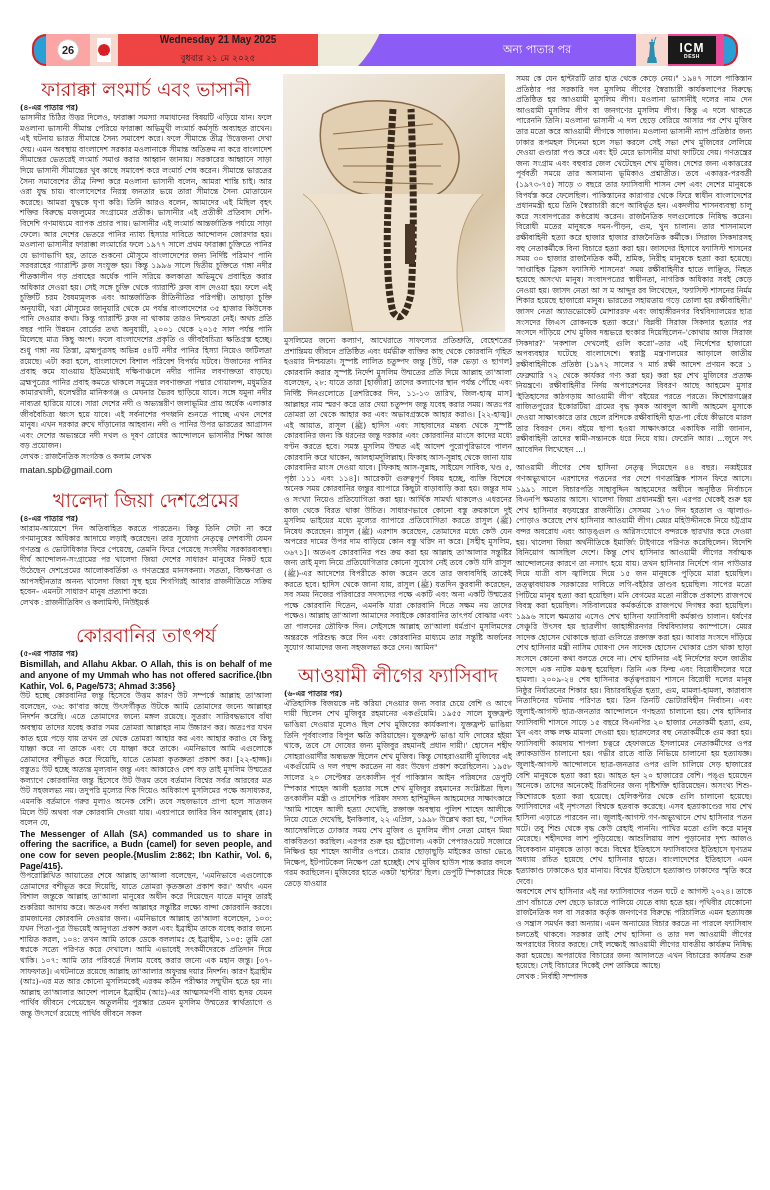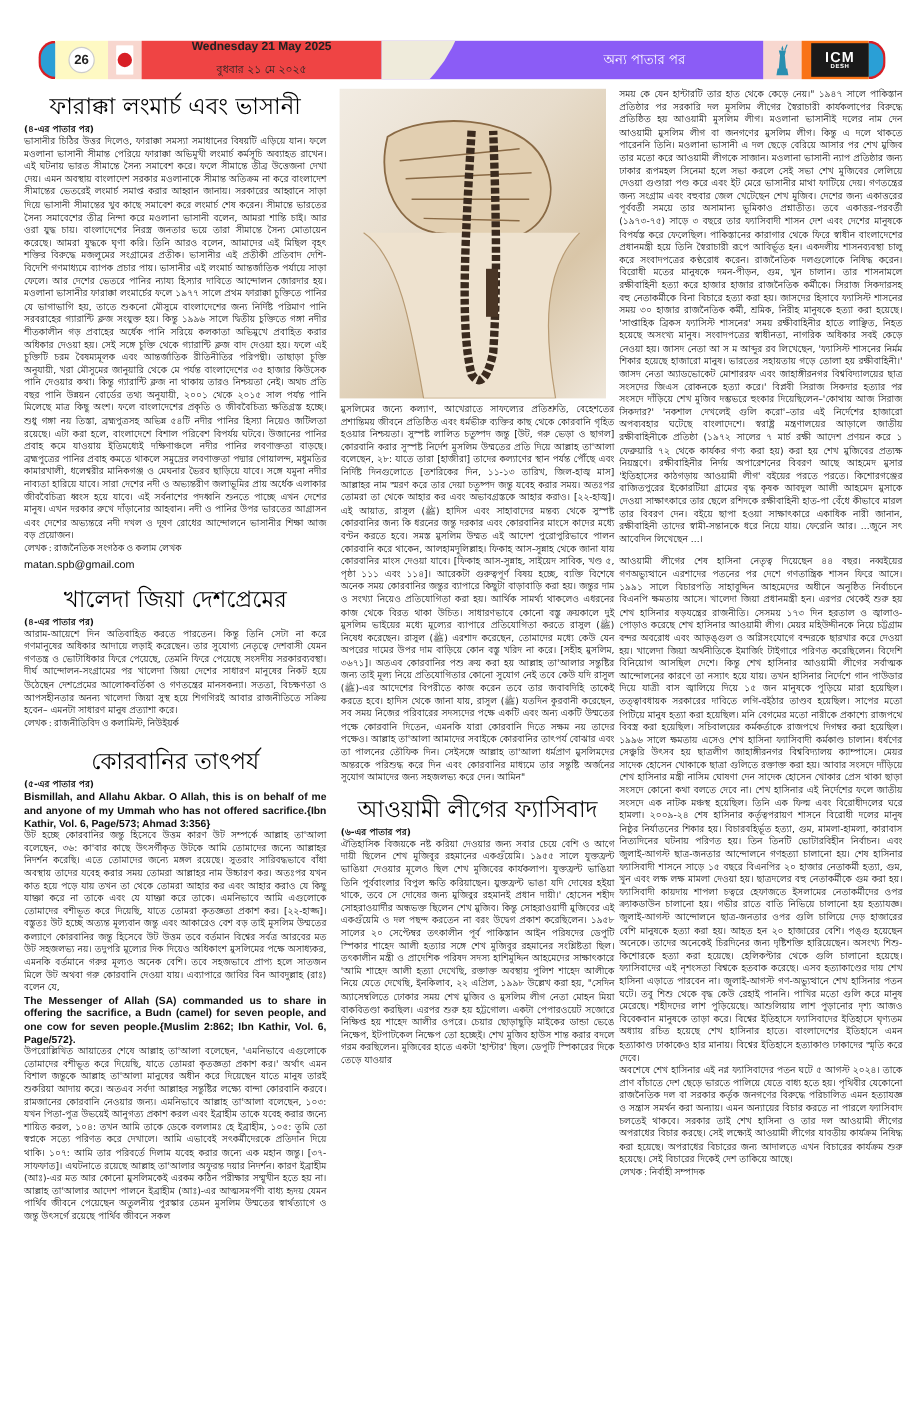--- a/index.html
+++ b/index.html
@@ -5,42 +5,42 @@
   * { box-sizing: border-box; margin: 0; padding: 0; }
   body { width: 770px; height: 1190px; background: #ffffff; font-family: "DejaVu Sans", sans-serif; color: #111; overflow: hidden; position: relative; }
   .page { position: absolute; left: 0; top: 0; width: 770px; height: 1190px; }
 
   
   .masthead { position: absolute; left: 32px; top: 34px; width: 706px; height: 32px; display: flex; align-items: stretch; }
   .cap { width: 14px; height: 32px; position: relative; }
   .cap .outer { position: absolute; inset: 0; border: 2px solid #d81f26; background: #2a9fd6; }
   .cap.left .outer { border-radius: 16px 0 0 16px; border-right: none; }
   .cap.right .outer { border-radius: 0 16px 16px 0; border-left: none; }
-  .pagebox { width: 44px; background: #fef9c3; display: flex; align-items: center; justify-content: center; }
+  .pagebox { width: 44px; background: #fca5a5; display: flex; align-items: center; justify-content: center; }
   .pagenum { width: 22px; height: 22px; border-radius: 50%; background: #fff; border: 1px solid #ccc; font: bold 11px "Liberation Sans", sans-serif; display: flex; align-items: center; justify-content: center; color: #222; }
   .flagbox { width: 28px; background: #f8d7cf; display: flex; align-items: center; justify-content: center; }
   .flag { width: 14px; height: 24px; border: 1px solid #fff; background: #fff; display: flex; align-items: center; justify-content: center; }
   .flag span { width: 12px; height: 12px; border-radius: 50%; background: #d81f26; display: block; }
   .datebox { width: 200px; background: #ef4444; display: flex; flex-direction: column; align-items: center; justify-content: space-between; line-height: 1.05; }
   .date-en { font: bold 10px "Liberation Sans", sans-serif; color: #222; }
   .date-bn { font: 9px "DejaVu Sans", sans-serif; color: #222; }
   .redband { flex: 1; position: relative; background: #8b5cf6; overflow: hidden; display: flex; align-items: center; justify-content: center; }
   .redband::before { content: ""; position: absolute; left: -80px; top: -40px; width: 150px; height: 120px; background: #efebdb; border-radius: 0 0 100% 0; }
   .section-title { position: relative; font: 11px "DejaVu Sans", sans-serif; color: #fff; margin-left: 120px; }
   .statuebox { width: 32px; background: #f8d7cf; display: flex; align-items: center; justify-content: center; color: #2a8fb0; font-size: 16px; }
-  .logobox { width: 56px; background: #f97316; display: flex; align-items: center; justify-content: flex-end; }
+  .logobox { width: 56px; background: #ec4899; display: flex; align-items: center; justify-content: flex-start; }
   .logo { width: 48px; height: 28px; background: #1a1a1a; color: #fff; font: bold 12px "Liberation Sans", sans-serif; display: flex; flex-direction: column; align-items: center; justify-content: center; line-height: 1; letter-spacing: 1px; }
   .logo small { font-size: 5px; letter-spacing: 0.5px; }
 
   
   .col { position: absolute; top: 74px; font-size: 7.6px; line-height: 10.6px; text-align: justify; color: #111; }
   .col1 { left: 20px; width: 252px; }
   .col2 { left: 284px; width: 228px; }
   .col3 { left: 516px; width: 236px; }
-  .headline { font-family: "DejaVu Sans", sans-serif; font-size: 19px; line-height: 26px; text-align: center; color: #000000; font-weight: normal; margin: 2px 0 0 0; }
+  .headline { font-family: "DejaVu Sans", sans-serif; font-size: 19px; line-height: 26px; text-align: center; color: #b91c1c; font-weight: normal; margin: 2px 0 0 0; }
   .cont { text-align: left; font-size: 7.5px; font-weight: bold; line-height: 11px; }
   .para { margin: 0; }
   .author { margin: 0; font-family: Liberation Serif, serif; }
   .email { font: 9px "Liberation Sans", sans-serif; margin-top: 2px; }
   .en { font-family: "Liberation Sans", sans-serif; font-size: 8.6px; line-height: 10.6px; font-weight: bold; }
 
   .photo { position: absolute; left: 283px; top: 74px; width: 222px; height: 258px; background: linear-gradient(135deg,#f2ece3 0%, #e7dccb 40%, #d9c6a8 70%, #efe7db 100%); overflow: hidden; }
   .photo svg { width: 100%; height: 100%; }
   .col2 .textflow { margin-top: 262px; }
 </style>
@@ -99,21 +99,21 @@
       <div class="cont">(৪-এর পাতার পর)</div>
       <p class="para">আরাম-আয়েশে দিন অতিবাহিত করতে পারতেন। কিন্তু তিনি সেটা না করে গণমানুষের অধিকার আদায়ে লড়াই করেছেন। তার সুযোগ্য নেতৃত্বে দেশবাসী যেমন গণতন্ত্র ও ভোটাধিকার ফিরে পেয়েছে, তেমনি ফিরে পেয়েছে সংসদীয় সরকারব্যবস্থা। দীর্ঘ আন্দোলন-সংগ্রামের পর খালেদা জিয়া দেশের সাধারণ মানুষের নিকট হয়ে উঠেছেন দেশপ্রেমের আলোকবর্তিকা ও গণতন্ত্রের মানসকন্যা। সততা, বিচক্ষণতা ও আপসহীনতার অনন্য খালেদা জিয়া সুস্থ হয়ে শিগগিরই আবার রাজনীতিতে সক্রিয় হবেন– এমনটা সাধারণ মানুষ প্রত্যাশা করে।</p>
       <p class="author">লেখক : রাজনীতিবিদ ও কলামিস্ট, নিউইয়র্ক</p>
     </article>
     <div style="height:12px"></div>
     <article>
       <h2 class="headline">কোরবানির তাৎপর্য</h2>
       <div class="cont">(৫-এর পাতার পর)</div>
       <p class="para en">Bismillah, and Allahu Akbar. O Allah, this is on behalf of me and anyone of my Ummah who has not offered sacrifice.{Ibn Kathir, Vol. 6, Page/573; Ahmad 3:356}</p>
       <p class="para">উট হচ্ছে কোরবানির জন্তু হিসেবে উত্তম কারণ উট সম্পর্কে আল্লাহ তা'আলা বলেছেন, ৩৬: কা'বার কাছে উৎসর্গীকৃত উটকে আমি তোমাদের জন্যে আল্লাহর নিদর্শন করেছি। এতে তোমাদের জন্যে মঙ্গল রয়েছে। সুতরাং সারিবদ্ধভাবে বাঁধা অবস্থায় তাদের যবেহ করার সময় তোমরা আল্লাহর নাম উচ্চারণ কর। অতঃপর যখন কাত হয়ে পড়ে যায় তখন তা থেকে তোমরা আহার কর এবং আহার করাও যে কিছু যাচ্ঞা করে না তাকে এবং যে যাচ্ঞা করে তাকে। এমনিভাবে আমি এগুলোকে তোমাদের বশীভূত করে দিয়েছি, যাতে তোমরা কৃতজ্ঞতা প্রকাশ কর। [২২-হাজ্জ]। বস্তুতঃ উট হচ্ছে অত্যন্ত মূল্যবান জন্তু এবং আকারেও বেশ বড় তাই মুসলিম উম্মতের কল্যাণে কোরবানির জন্তু হিসেবে উট উত্তম তবে বর্তমান বিশ্বের সর্বত্র আরবের মত উট সহজলভ্য নয়। তদুপরি মূল্যের দিক দিয়েও অধিকাংশ মুসলিমের পক্ষে অসাধ্যকর, এমনকি বর্তমানে গরুর মূল্যও অনেক বেশি। তবে সহজভাবে প্রাপ্য হলে সাতজন মিলে উট অথবা গরু কোরবানি দেওয়া যায়। এব্যাপারে জাবির বিন আবদুল্লাহ (রাঃ) বলেন যে,</p>
-      <p class="para en">The Messenger of Allah (SA) commanded us to share in offering the sacrifice, a Budn (camel) for seven people, and one cow for seven people.{Muslim 2:862; Ibn Kathir, Vol. 6, Page/572}.</p>
+      <p class="para en">The Messenger of Allah (SA) commanded us to share in offering the sacrifice, a Budn (camel) for seven people, and one cow for seven people.{Muslim 2:862; Ibn Kathir, Vol. 6, Page/415}.</p>
       <p class="para">উপরোল্লিখিত আয়াতের শেষে আল্লাহ তা'আলা বলেছেন, 'এমনিভাবে এগুলোকে তোমাদের বশীভূত করে দিয়েছি, যাতে তোমরা কৃতজ্ঞতা প্রকাশ কর।' অর্থাৎ এমন বিশাল জন্তুকে আল্লাহ তা'আলা মানুষের অধীন করে দিয়েছেন যাতে মানুষ তারই শুকরিয়া আদায় করে। অতএব সর্বদা আল্লাহর সন্তুষ্টির লক্ষ্যে বান্দা কোরবানি করবে। রামজানের কোরবানি নেওয়ার জন্য। এমনিভাবে আল্লাহ তা'আলা বলেছেন, ১০৩: যখন পিতা-পুত্র উভয়েই আনুগত্য প্রকাশ করল এবং ইব্রাহীম তাকে যবেহ করার জন্যে শায়িত করল, ১০৪: তখন আমি তাকে ডেকে বললামঃ হে ইব্রাহীম, ১০৫: তুমি তো স্বপ্নকে সত্যে পরিণত করে দেখালে। আমি এভাবেই সৎকর্মীদেরকে প্রতিদান দিয়ে থাকি। ১০৭: আমি তার পরিবর্তে দিলাম যবেহ করার জন্যে এক মহান জন্তু। [৩৭-সাফফাত]। এঘটনাতে রয়েছে আল্লাহ তা'আলার অফুরন্ত দয়ার নিদর্শন। কারণ ইব্রাহীম (আঃ)-এর মত আর কোনো মুসলিমকেই এরকম কঠিন পরীক্ষার সম্মুখীন হতে হয় না। আল্লাহ তা'আলার আদেশ পালনে ইব্রাহীম (আঃ)-এর আত্মসমর্পণী বাধ্য হৃদয় যেমন পার্থিব জীবনে পেয়েছেন অতুলনীয় পুরস্কার তেমন মুসলিম উম্মতের স্বার্থত্যাগে ও জন্তু উৎসর্গে রয়েছে পার্থিব জীবনে সকল</p>
     </article>
   </div>
 
   <div class="photo">
     <svg viewBox="0 0 222 258" preserveAspectRatio="none">
       <path d="M40 40 C70 20 150 20 170 60 C185 90 170 120 140 125 L80 120 C50 115 30 80 40 40 Z" fill="#e2cfb1" stroke="#8a6a45" stroke-width="1.5"></path>
       <path d="M50 60 L150 50 M55 75 L160 70 M60 92 L158 92 M70 108 L150 110" stroke="#8a6a45" stroke-width="1.2" fill="none"></path>
       <path d="M20 120 C50 140 60 200 70 258 L180 258 C170 200 170 150 200 120" fill="#eee2cf" stroke="#b89b74" stroke-width="1"></path>
       <path d="M110 35 C105 120 100 200 110 238 C118 250 124 238 128 220 C132 160 130 90 128 35" fill="none" stroke="#3a2a1e" stroke-width="7" stroke-dasharray="5 2"></path>

